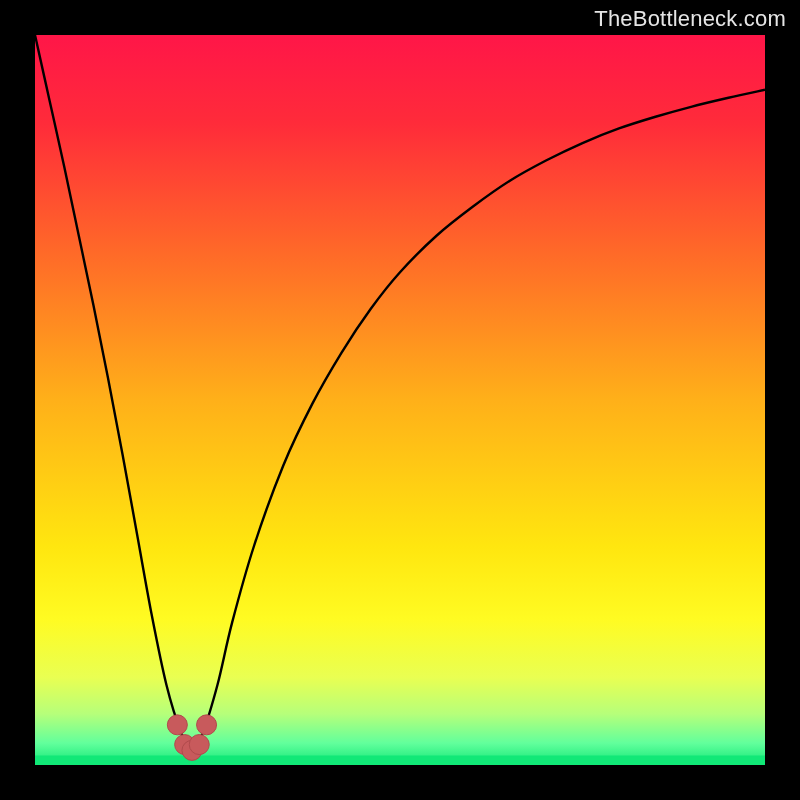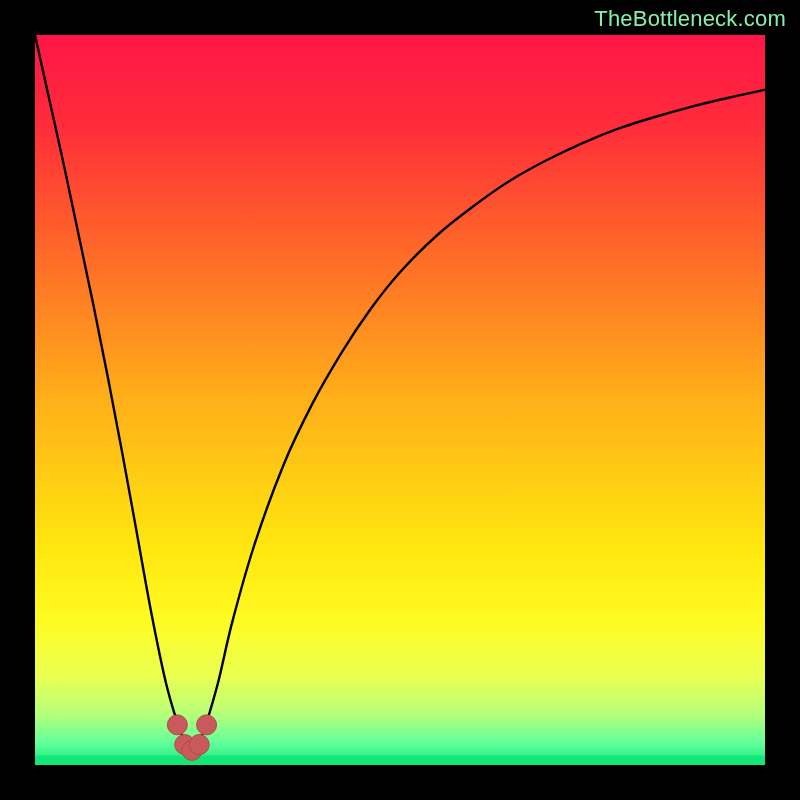--- a/index.html
+++ b/index.html
@@ -39,21 +39,21 @@
     top: 0;
     width: 100%;
     height: 100%;
   }
   .watermark {
     position: absolute;
     top: 6px;
     right: 14px;
     font-family: Arial, Helvetica, sans-serif;
     font-size: 22px;
-    color: #86efac;
+    color: #e5e5e5;
     letter-spacing: 0.2px;
   }
 </style>
 </head>
 <body>
 
 <div class="frame">
 
   <div class="plot">
 

